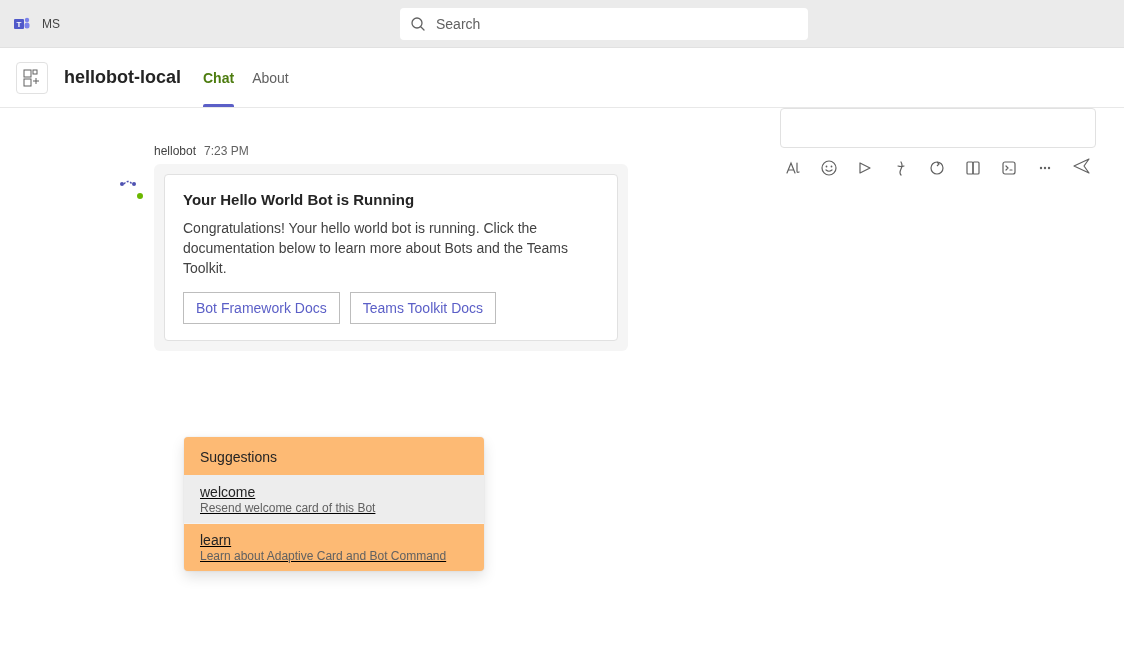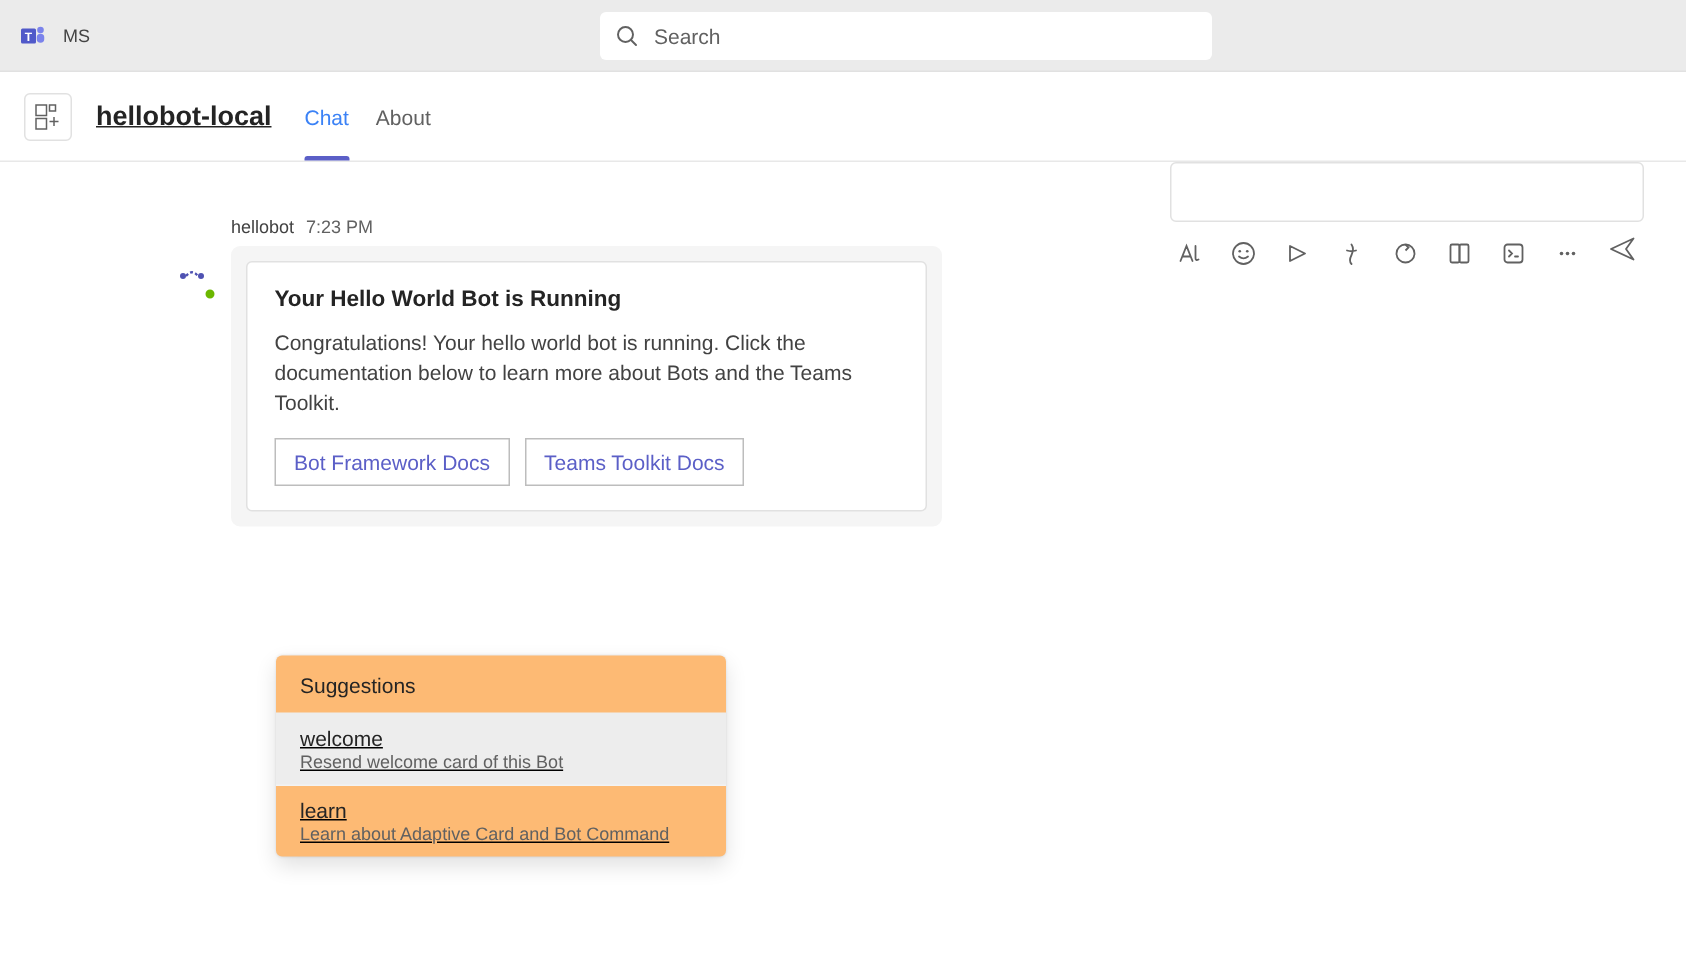--- a/index.html
+++ b/index.html
@@ -81,41 +81,40 @@
       border-radius: 4px;
       display: flex;
       align-items: center;
       justify-content: center;
       color: #616161;
     }
     .app-title {
       font-size: 18px;
       font-weight: 700;
       color: #242424;
-      text-decoration: underline;
     }
     .tabs {
       display: flex;
       gap: 18px;
       margin-left: 6px;
       height: 100%;
       align-items: center;
     }
     .tab {
       font-size: 14px;
       color: #616161;
       cursor: pointer;
       height: 100%;
       display: flex;
       align-items: center;
       position: relative;
     }
     .tab.active {
-      color: #3b82f6;
-      font-weight: 400;
+      color: #4d7c0f;
+      font-weight: 700;
     }
     .tab.active::after {
       content: "";
       position: absolute;
       bottom: 0;
       left: 0;
       right: 0;
       height: 3px;
       background: #5b5fc7;
       border-radius: 2px 2px 0 0;

